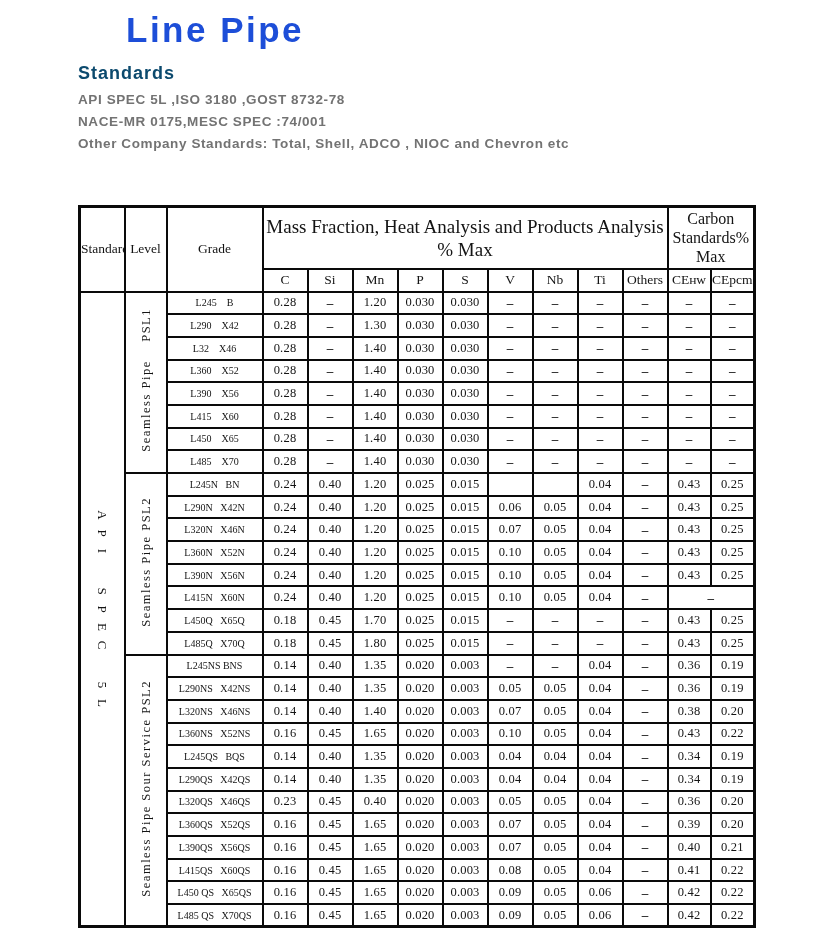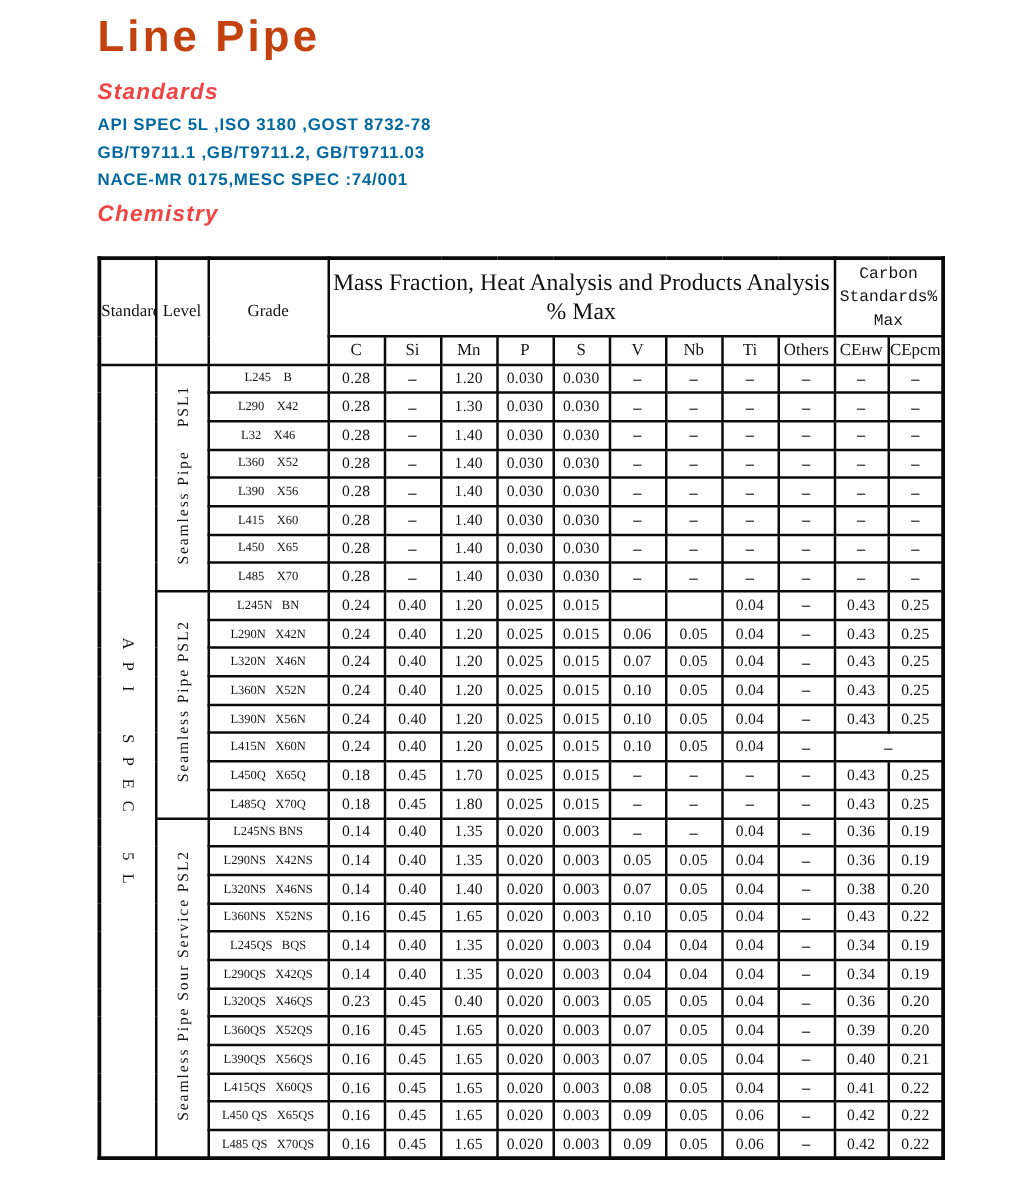--- a/index.html
+++ b/index.html
@@ -4,51 +4,50 @@
 <style>
   html,body { margin:0; padding:0; background:#ffffff; }
   .page {
     position:relative; width:820px; height:943px; background:#ffffff;
     font-family:"Liberation Serif", serif; color:#1b1b1b; overflow:hidden;
   }
   
   .head-block { position:absolute; left:78px; top:8px; width:680px; }
   .title {
     font-family:"Liberation Sans", sans-serif; font-weight:700;
-    font-size:35px; letter-spacing:2.5px; color:#c2410c; line-height:44px;
+    font-size:35px; letter-spacing:2.5px; color:#1d4ed8; line-height:44px;margin-left:48px;
   }
   .section-heading {
     font-family:"Liberation Sans", sans-serif; font-weight:700;
-    font-size:18px; letter-spacing:1px; color:#ef4444; line-height:24px;
+    font-size:18px; letter-spacing:1px; color:#0c4a6e; line-height:24px;
     margin-top:9px;
-    font-style:italic;
   }
   .std-lines { margin-top:4px; }
   .std-line {
     font-family:"Liberation Sans", sans-serif; font-weight:700;
-    font-size:13.5px; letter-spacing:0.6px; color:#0369a1; line-height:22px;
+    font-size:13.5px; letter-spacing:0.6px; color:#737373; line-height:22px;
   }
   .chem-heading { margin-top:4px; }
 
   
   .chem-table-wrap { position:absolute; left:78px; top:205px; }
   table.chem {
     border-collapse:collapse; table-layout:fixed; width:675px;
     border:3px solid #0a0a0a;
     font-family:"Liberation Serif", serif; color:#141414;
   }
   table.chem th, table.chem td {
     border:2px solid #0a0a0a; padding:0; text-align:center; vertical-align:middle;
     font-weight:400; overflow:hidden;
   }
   tr.hdr-main { height:62px; }
   tr.hdr-sub  { height:23px; }
   .hdr-label { font-size:13.5px; }
   .mass-th div { font-size:19px; line-height:23px; }
-  .ce-th div { font-size:13px; line-height:19px;font-family:Liberation Mono, monospace; }
+  .ce-th div { font-size:16px; line-height:19px; }
   tr.hdr-sub th { font-size:13.5px; }
   .ce-col-th { font-size:13px;margin-left:24px; }
 
   tbody tr { height:22.7px; }
   td.num { font-size:12.5px; letter-spacing:0.2px; }
   td.num.dash { font-weight:700; font-size:13px; }
   td.grade-cell { font-size:10px; white-space:pre; }
 
   
   td.lvl-cell { vertical-align:middle; }
@@ -72,24 +71,23 @@
 </head>
 <body>
 
 <div class="page">
 
   <div class="head-block">
     <div class="title">Line Pipe</div>
     <div class="section-heading">Standards</div>
     <div class="std-lines">
       <div class="std-line">API SPEC 5L ,ISO 3180 ,GOST 8732-78</div>
-      <div class="std-line">GB/T9711.1 ,GB/T9711.2, GB/T9711.03</div>
       <div class="std-line">NACE-MR 0175,MESC SPEC :74/001</div>
+      <div class="std-line">Other Company Standards: Total, Shell, ADCO , NIOC and Chevron etc</div>
     </div>
-    <div class="section-heading chem-heading">Chemistry</div>
   </div>
 
   <div class="chem-table-wrap">
     <table class="chem">
       <colgroup>
         <col style="width:45px">
           <col style="width:42px">
           <col style="width:96px">
         <col style="width:45px">
           <col style="width:45px">

